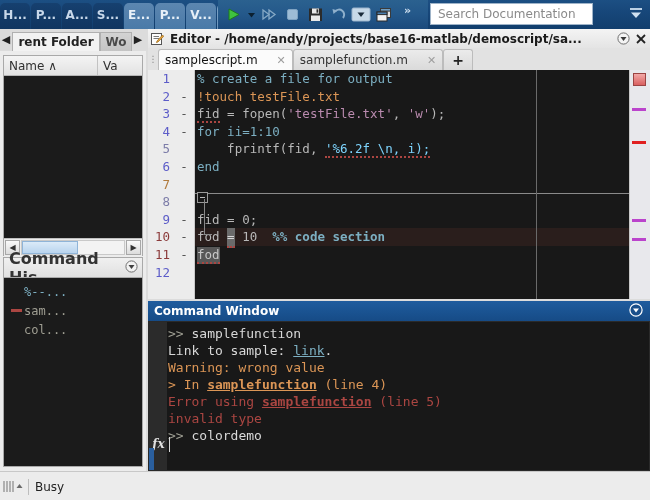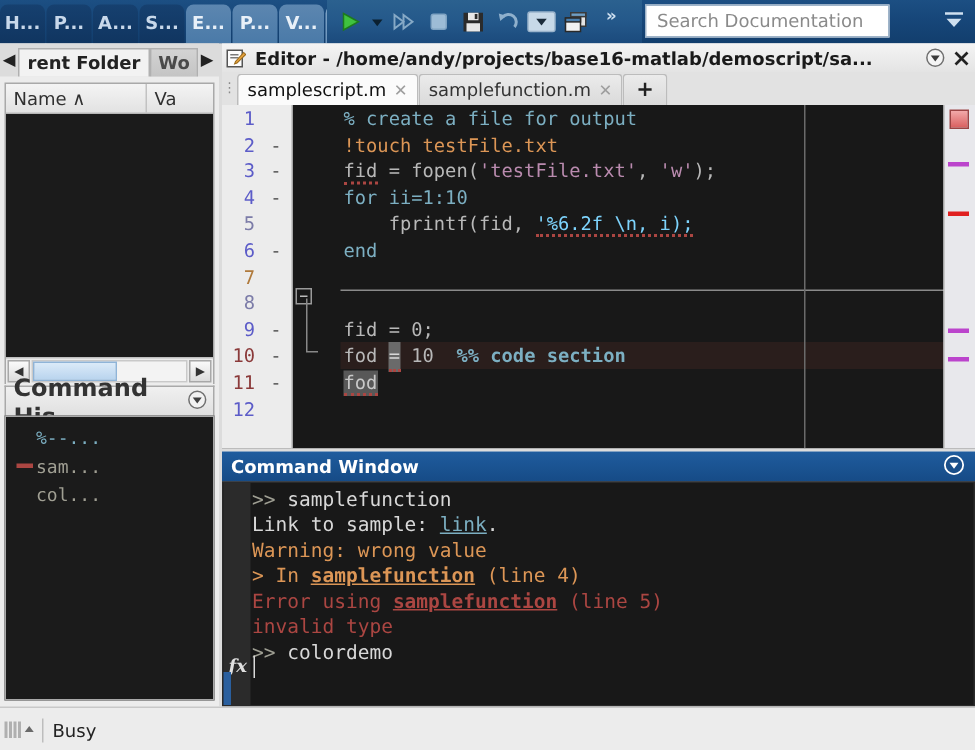--- a/index.html
+++ b/index.html
@@ -109,34 +109,34 @@
     position:absolute;left:0;top:0;width:502px;height:19px;
     background:linear-gradient(180deg,#f4f4f4,#e4e4e4);
     display:flex;align-items:center;border-bottom:1px solid #cfcfcf;
   }
   .ed-title .ttl{font-weight:bold;font-size:12px;color:#1a1a1a;white-space:nowrap;overflow:hidden;margin-left:4px;}
   .ed-title .sp{flex:1;}
   .ed-title .ic{width:18px;display:flex;align-items:center;justify-content:center;}
   .ed-tabs{position:absolute;left:0;top:19px;width:502px;height:22px;background:#e2e2e2;display:flex;align-items:flex-end;}
   .grip{width:10px;height:22px;display:flex;align-items:center;justify-content:center;color:#8a8a8a;font-size:9px;letter-spacing:0;line-height:5px;}
   .etab{
-    height:21px;display:flex;align-items:center;gap:5px;padding:0 6px;
+    height:21px;display:flex;align-items:center;gap:19px;padding:0 6px;
     font-size:12px;color:#333;
     background:linear-gradient(180deg,#ebebeb,#dadada);
     border:1px solid #bcbcbc;border-bottom:0;border-radius:3px 3px 0 0;
     box-sizing:border-box;
   }
   .etab.active{background:#fbfbfb;color:#111;}
   .etab .x{color:#9e9e9e;font-size:11px;}
   .etab.plus{padding:0 8px;font-size:14px;font-weight:bold;color:#222;}
 
   .code-area{position:absolute;left:0;top:41px;width:502px;height:229px;background:#181818;overflow:hidden;}
   .gutter-num{position:absolute;left:0;top:0;width:26px;height:229px;background:#ececec;}
   .gutter-mark{position:absolute;left:26px;top:0;width:20px;height:229px;background:#ececec;border-right:1px solid #cacaca;}
-  .code-lines{position:absolute;left:47px;top:0;right:20px;height:229px;padding-left:32px;}
+  .code-lines{position:absolute;left:47px;top:0;right:20px;height:229px;}
   .right-gutter{position:absolute;right:0;top:0;width:20px;height:229px;background:#e8e8ec;border-left:1px solid #c8c8c8;}
 
   .ln{
     height:17.6px;line-height:17.6px;font-family:"DejaVu Sans Mono","Liberation Mono",monospace;
     font-size:12.5px;text-align:right;padding-right:4px;box-sizing:border-box;
   }
   .mk{height:17.6px;line-height:17.6px;font-family:"DejaVu Sans Mono","Liberation Mono",monospace;
     font-size:12.5px;color:#555;text-align:center;box-sizing:border-box;}
   .cl{
     height:17.6px;line-height:17.6px;white-space:pre;

